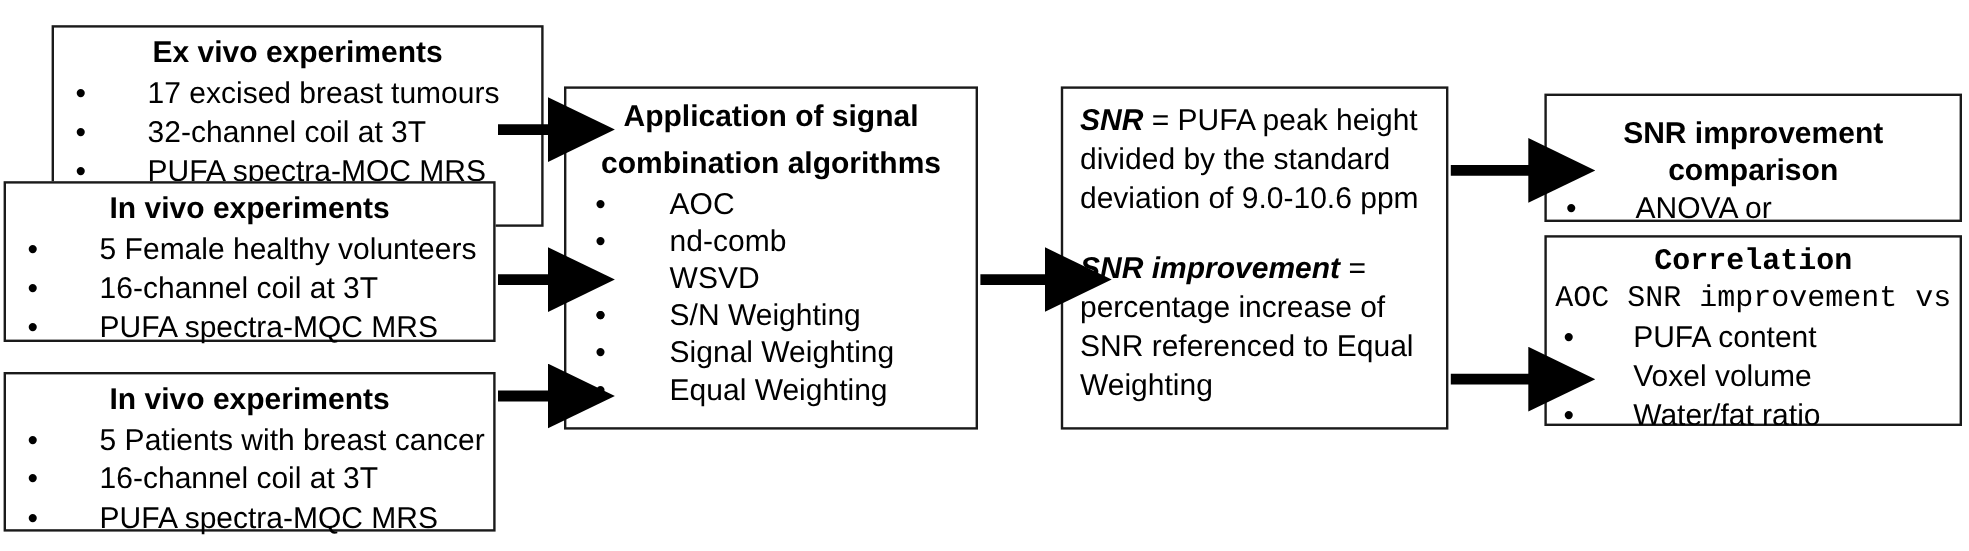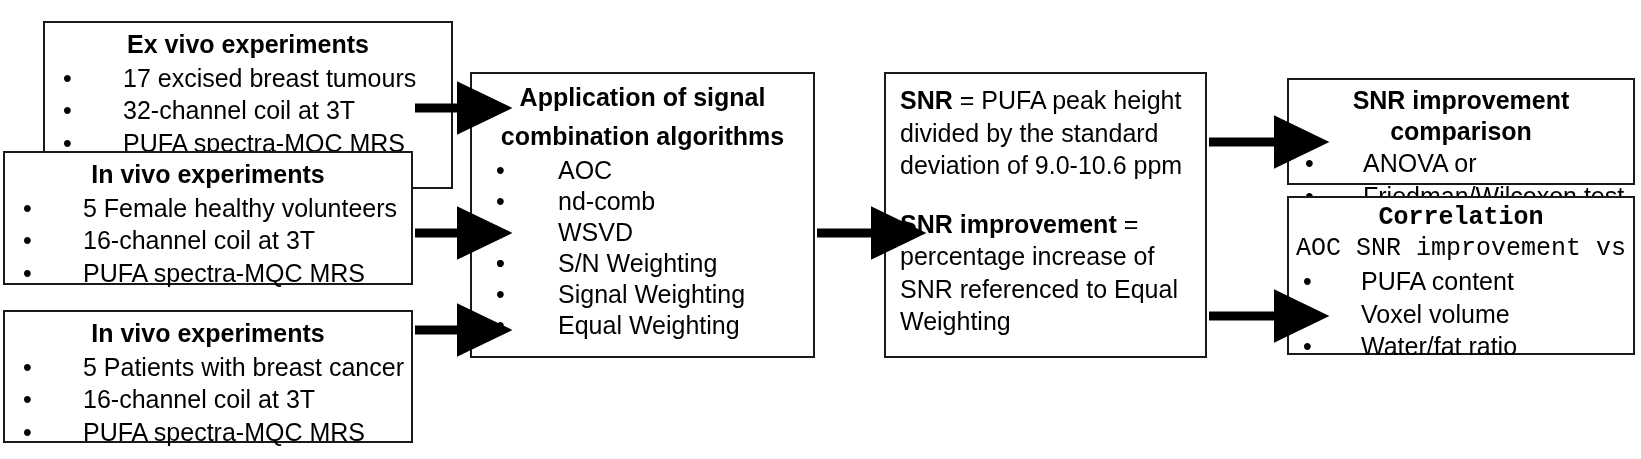--- a/index.html
+++ b/index.html
@@ -57,21 +57,21 @@
     top: 0;
   }
   .bullets li .bullet-text {
     display: inline-block;
   }
   .para {
     font-size: 25px;
     line-height: 1.3;
     color: #000000;
   }
-  .para b { font-weight: bold; }
+  .para b { font-weight: bold; font-style: italic; }
   .arrow {
     position: absolute;
   }
   sup.sq {
     font-size: 0.62em;
     vertical-align: super;
     line-height: 0;
   }
 
   
@@ -94,21 +94,21 @@
   #box-snr .inner { padding: 10px 12px 0 14px; }
   #box-snr .para + .para { margin-top: 26px; }
 
   
   #box-comparison { left: 1287px; top: 78px;  width: 348px; height: 107px; }
   #box-correlation{ left: 1287px; top: 196px; width: 348px; height: 159px; }
   #box-comparison .bullets { margin-top: 1px; padding-left: 16px; }
   #box-comparison .bullets li { padding-left: 58px; }
   #box-correlation .bullets { margin-top: 1px; padding-left: 14px; }
   #box-correlation .bullets li { padding-left: 58px; }
-  #box-comparison .box-title { padding-top: 5px; }
+  #box-comparison .box-title { padding-top: 16px; }
   #box-correlation .box-title { padding-top: 5px; font-family: Liberation Mono, monospace; }
 </style>
 </head>
 <body>
 
 <div id="canvas">
 
   <div class="box" id="box-exvivo">
     <div class="left-inner">
       <div class="box-title">Ex vivo experiments</div>

